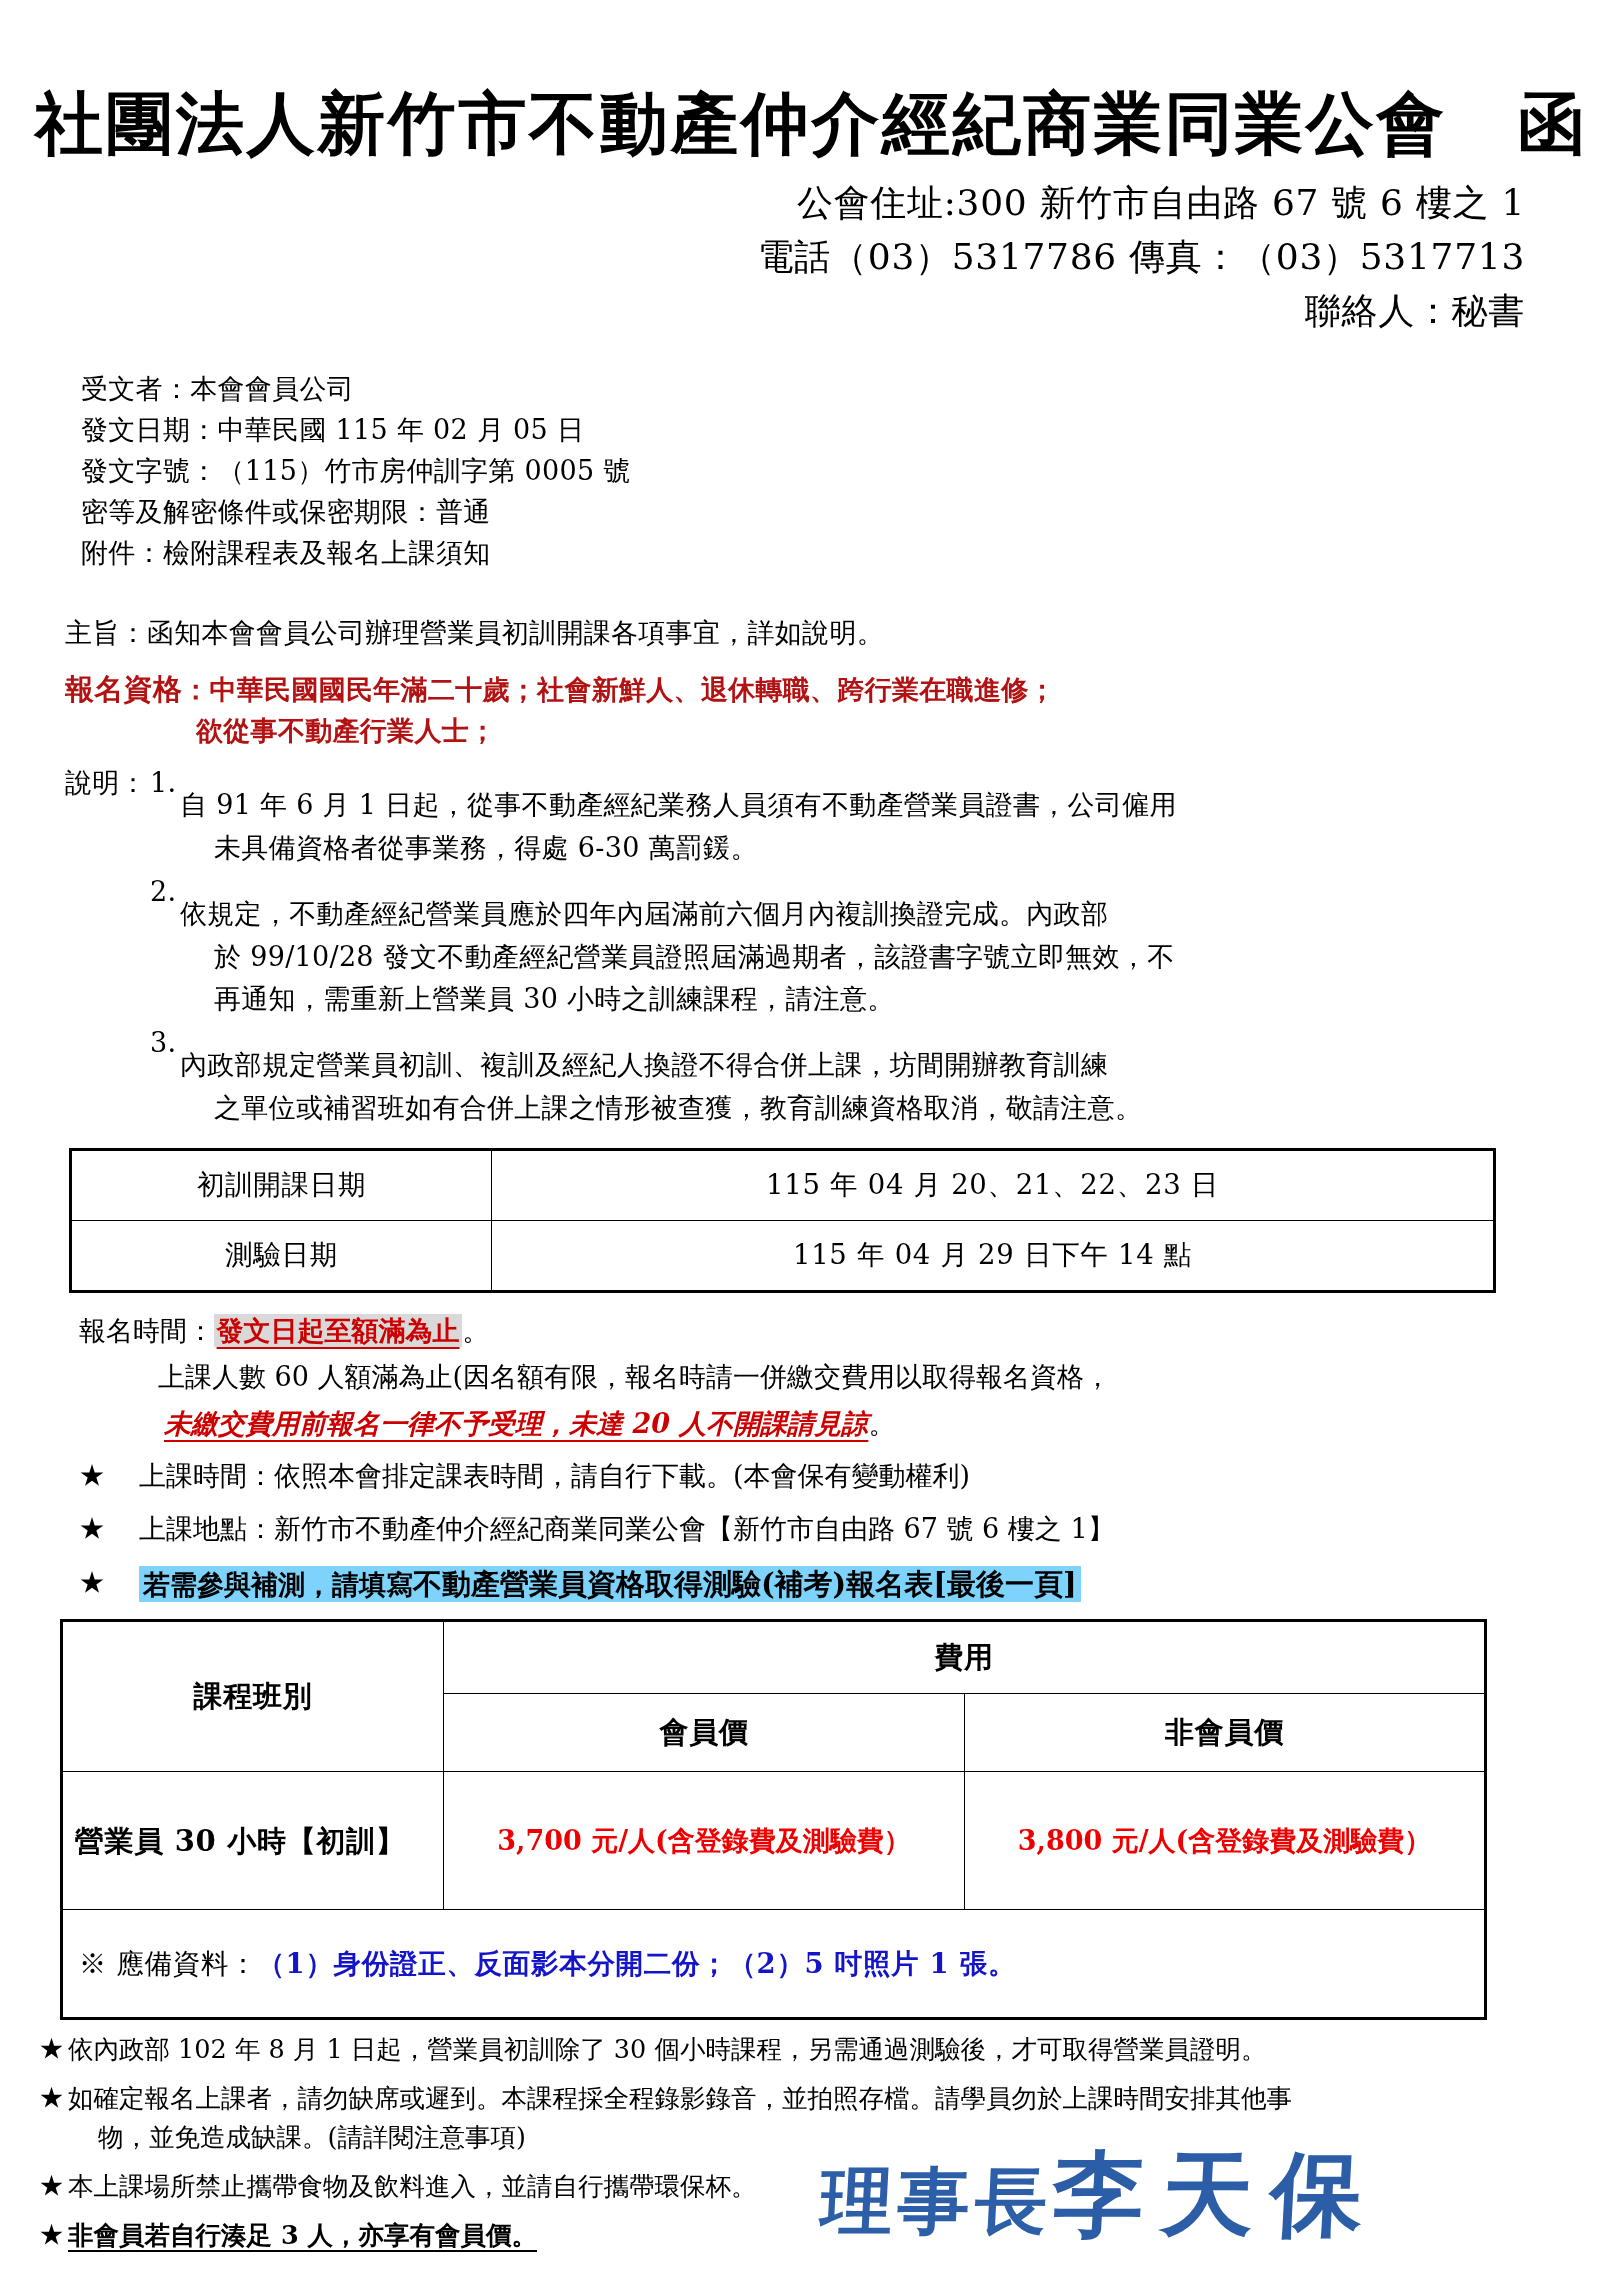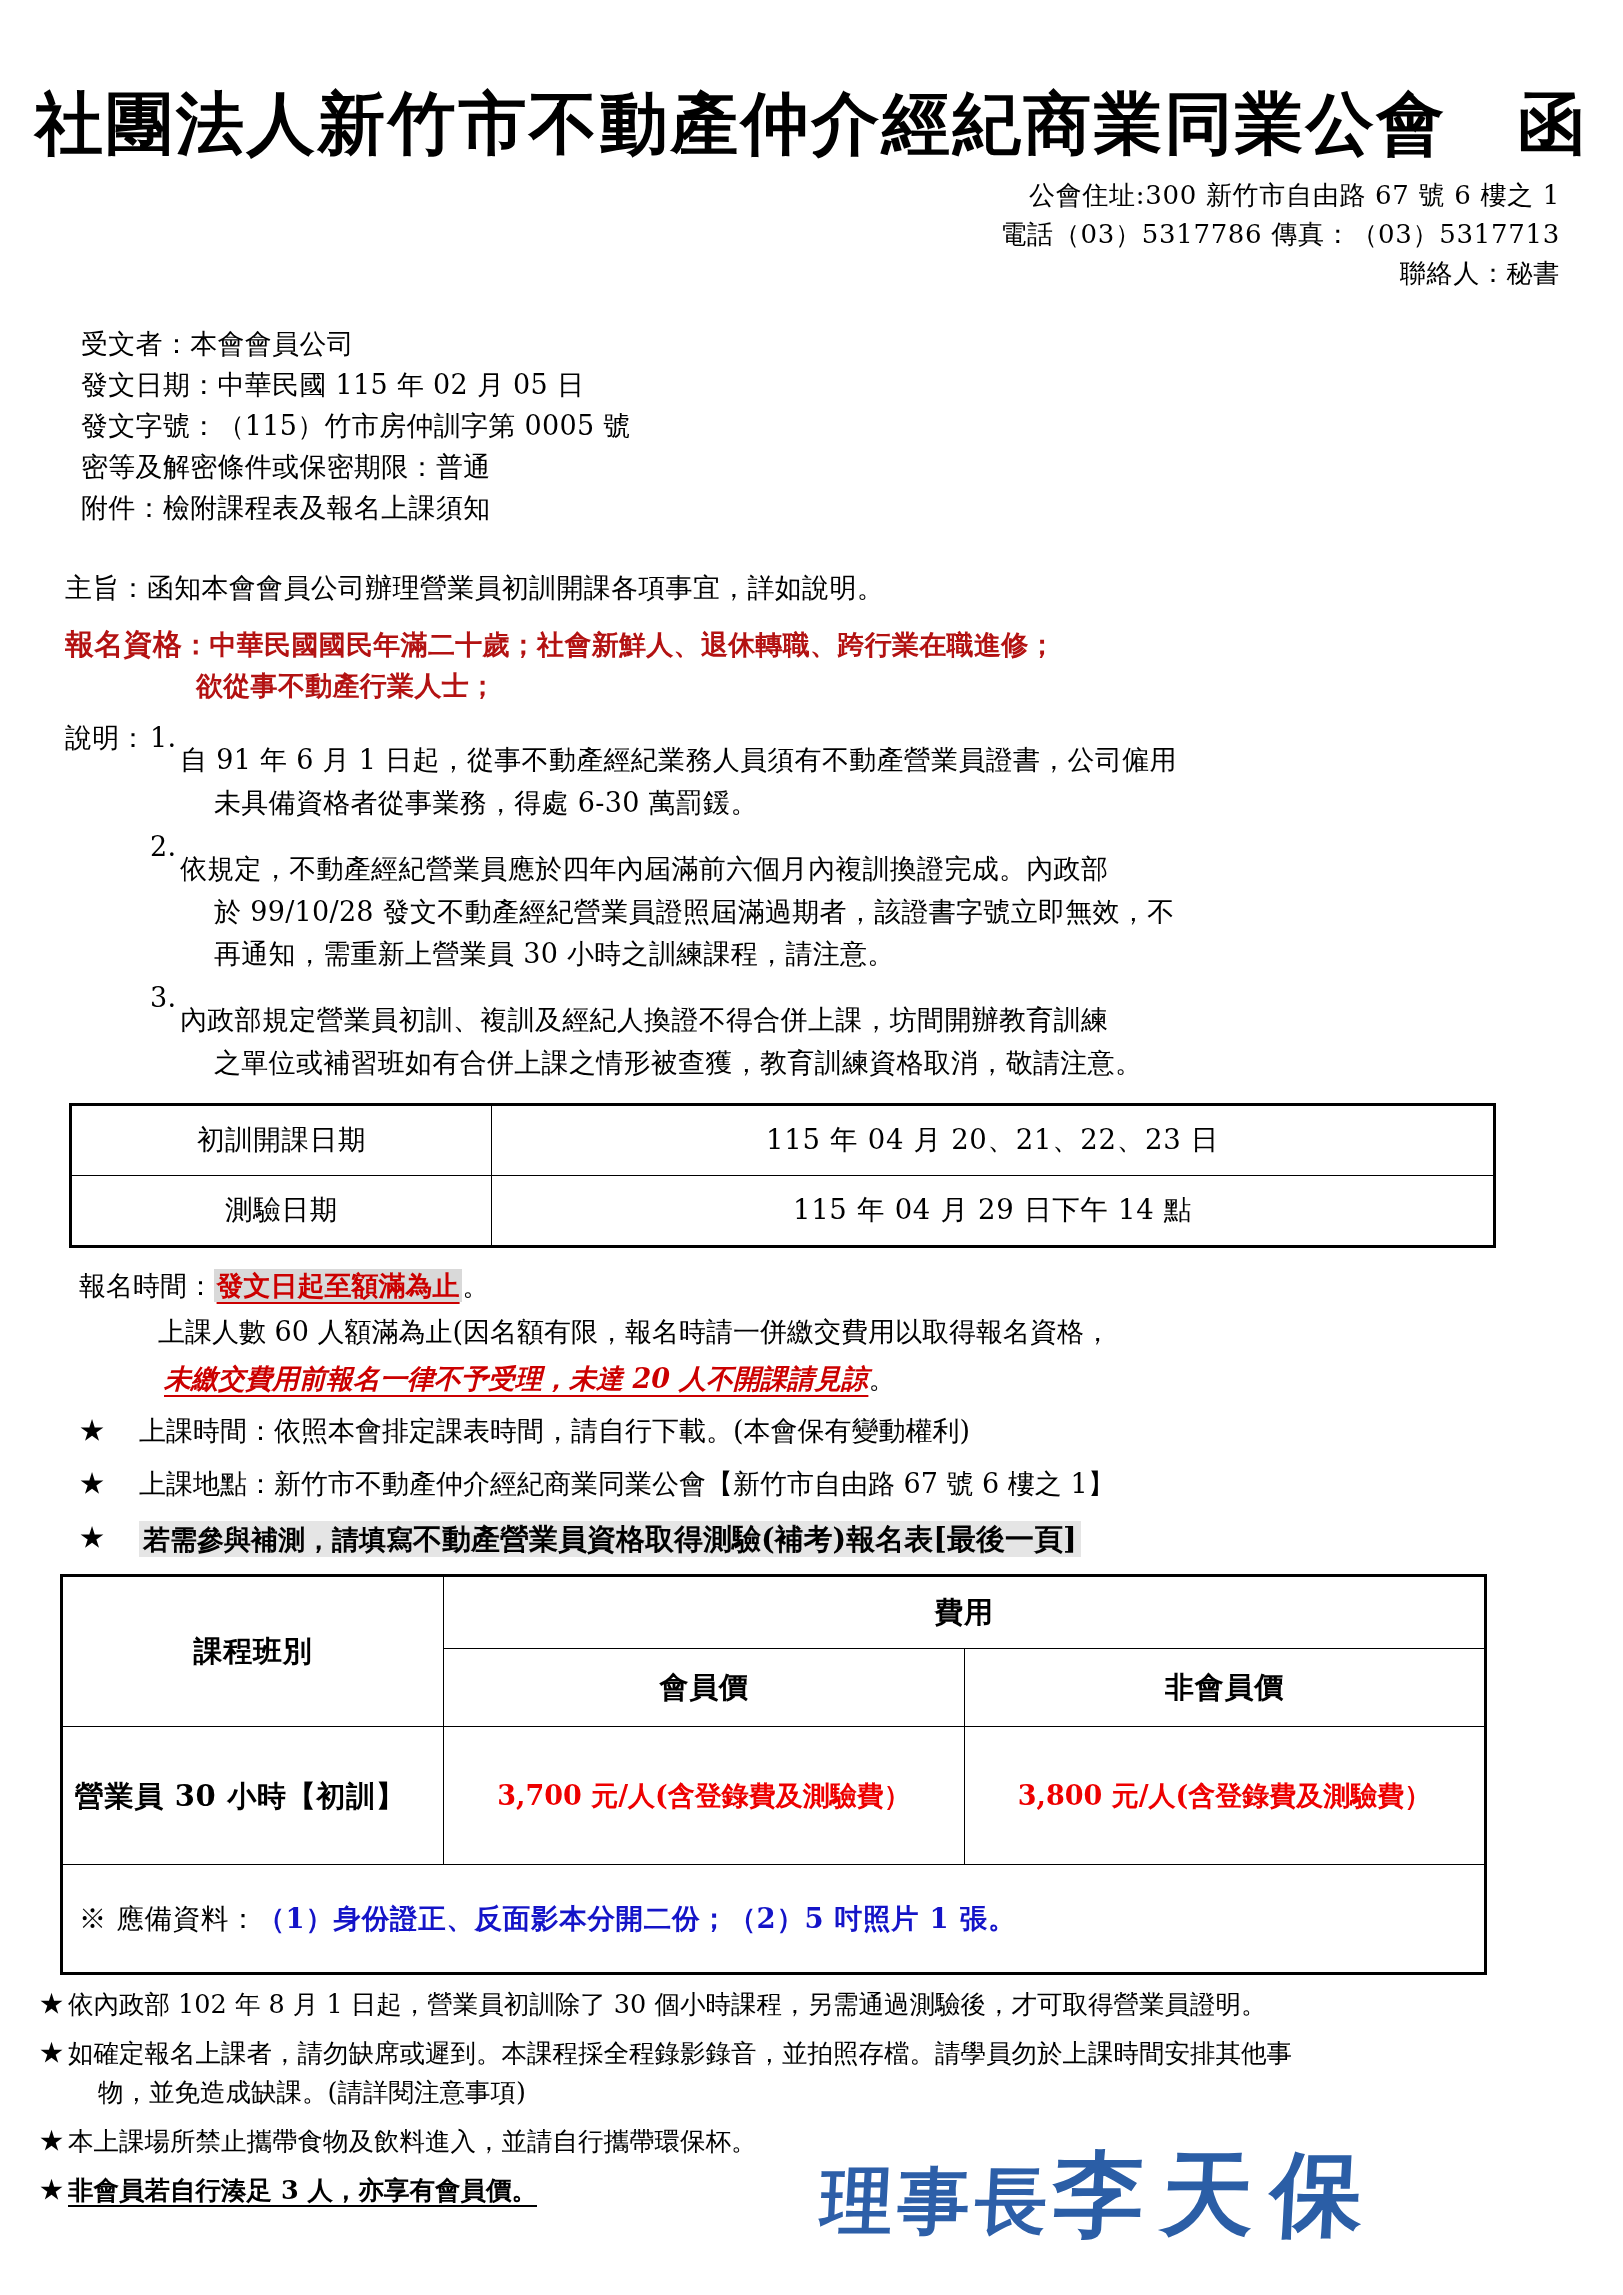--- a/index.html
+++ b/index.html
@@ -28,23 +28,23 @@
     font-weight: 700;
     letter-spacing: 2.6px;
     margin: 0;
     padding-top: 85px;
     line-height: 1.12;
     font-family: "DejaVu Serif", "Liberation Serif", serif;
     white-space: pre;
   }
   .org-contact {
     margin-top: 14.4px;
-    padding-right: 63px;
+    padding-right: 98px;
     text-align: right;
-    font-size: 26px;
+    font-size: 36px;
     line-height: 1.50;
     letter-spacing: 0.7px;
   }
   .org-contact div { white-space: pre; }
 
   
   .meta {
     margin-top: 30px;
     padding-left: 65px;
     font-size: 27px;
@@ -179,21 +179,21 @@
     line-height: 1.5;
     margin-bottom: 13px;
   }
   .star-row .star {
     flex: 0 0 60px;
     font-size: 26px;
     line-height: 1.5;
   }
   .star-row .star-text { flex: 1 1 auto; white-space: pre; }
   .hl-yellow {
-    background: #e5e5e5;
+    background: #7dd3fc;
     font-weight: 700;
     padding: 2.6px 3.9px;
   }
   .hl-yellow .big { font-size: 29px; }
 
   
   #fee-table {
     width: 1427px;
     margin: 10.5px 0 0 60px;
   }

